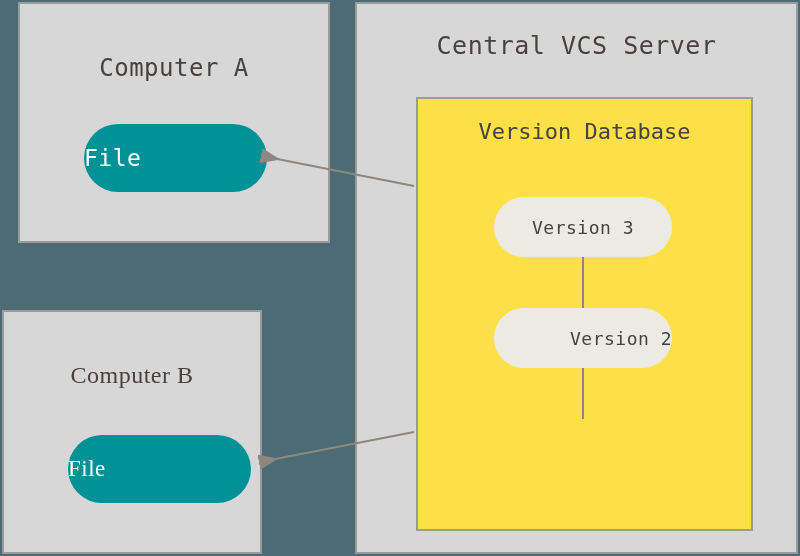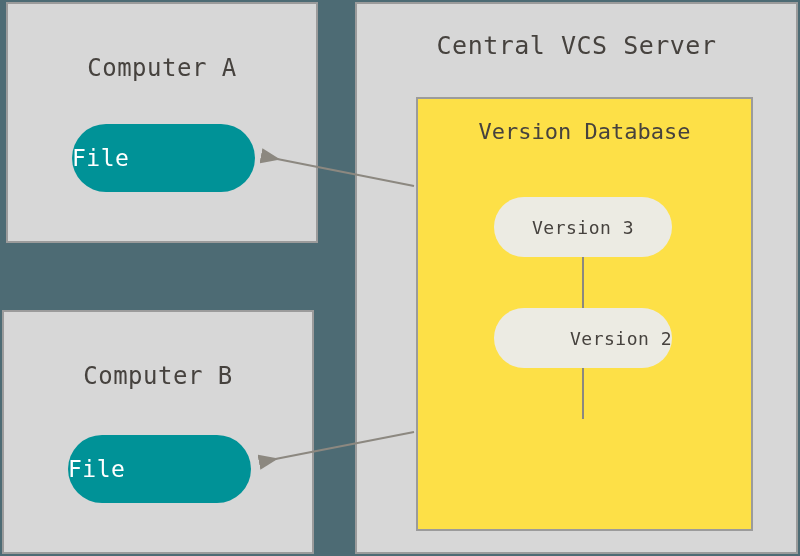--- a/index.html
+++ b/index.html
@@ -23,30 +23,31 @@
   }
 
   
   .panel {
     position: absolute;
     background: #d7d7d7;
     border: 2px solid #9b9b9b;
     box-sizing: border-box;
   }
   #computer-a-panel {
-    left: 6px;
+    left: 18px;
     top: 2px;
     width: 312px;
     height: 241px;
   }
   #computer-b-panel {
     left: 2px;
     top: 310px;
-    width: 312px;
+    width: 260px;
     height: 244px;
+    font-family: Liberation Serif, serif;
   }
   #server-panel {
     left: 355px;
     top: 2px;
     width: 443px;
     height: 552px;
   }
 
   
   .panel-title {

